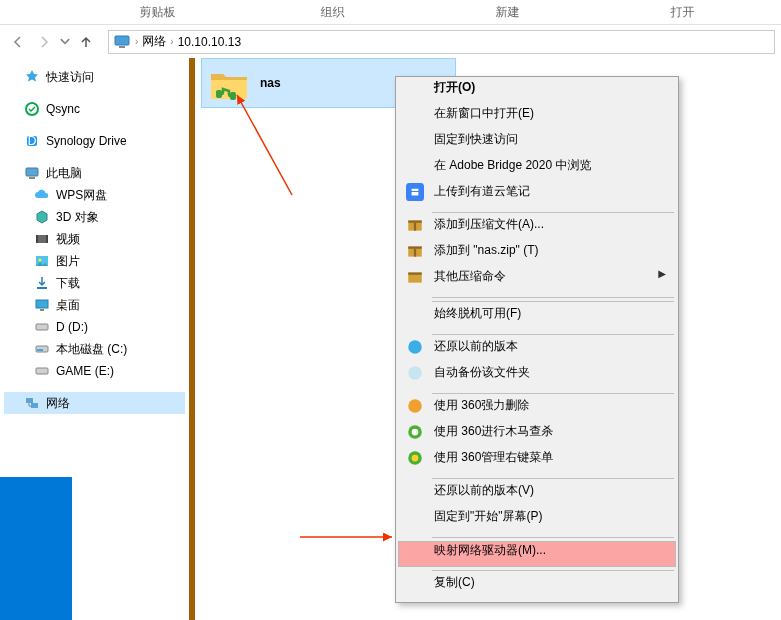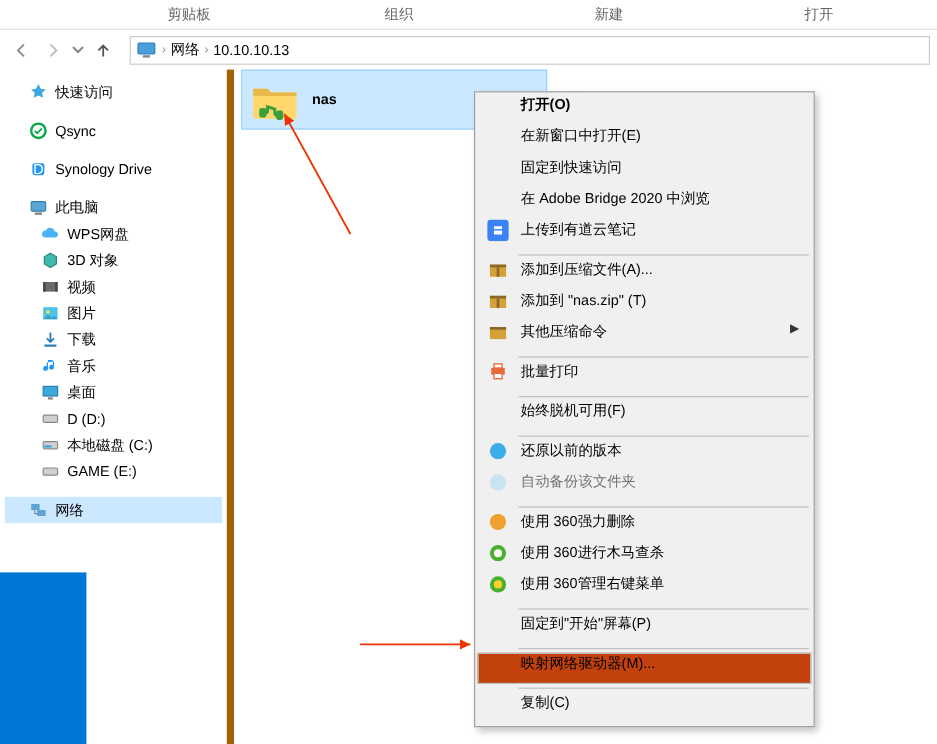--- a/index.html
+++ b/index.html
@@ -20,22 +20,22 @@
 .tree-item.sel{background:#cce8ff;}
 .tree-item .ti-icon{width:16px;height:16px;display:flex;align-items:center;justify-content:center;flex-shrink:0;}
 .tree-spacer{height:10px;}
 .content{flex:1;position:relative;padding:8px;}
 .folder-item{position:absolute;width:255px;height:50px;display:flex;align-items:center;padding:2px 6px;gap:10px;}
 .folder-item.sel{background:#cce8ff;border:1px solid #99d1ff;}
 .folder-icon{width:42px;height:42px;position:relative;}
 .folder-label{color:#000;}
 .ctx-menu{position:absolute;left:395px;top:76px;width:284px;background:#f0f0f0;border:1px solid #a0a0a0;box-shadow:3px 3px 6px rgba(0,0,0,0.25);padding:2px;}
 .ctx-item{height:26px;display:flex;padding-left:36px;position:relative;color:#000;}
-.ctx-item.disabled{color:#737373;}
-.ctx-item.hl{background:#c2410c;border:1px solid #bbb;padding-left:35px;}
+.ctx-item.disabled{color:#000000;}
+.ctx-item.hl{background:#fca5a5;border:1px solid #bbb;padding-left:35px;}
 .ctx-item .ci-icon{position:absolute;left:8px;width:18px;height:18px;display:flex;align-items:center;justify-content:center;}
 .ctx-item .arrow{position:absolute;right:10px;color:#333;font-size:10px;}
 .ctx-sep{height:1px;background:#c0c0c0;margin:3px 2px 3px 34px;}
 .blue-strip{position:absolute;left:0;top:477px;width:72px;height:143px;background:#0078d7;}
 .arrow-svg{position:absolute;pointer-events:none;}
 </style>
 </head>
 <body>
 
 <div class="ribbon-tabs">
@@ -158,28 +158,20 @@
         <span>图片</span>
       </div>
     <div class="tree-item lvl1">
         <span class="ti-icon">
           <svg viewBox="0 0 16 16">
             <path d="M8 2v7M5 7l3 3 3-3" fill="none" stroke="#2a7fb8" stroke-width="1.5"></path>
             <path d="M3 12h10v2H3z" fill="#2a7fb8"></path>
           </svg>
         </span>
         <span>下载</span>
-      </div>
-    <div class="tree-item lvl1">
-        <span class="ti-icon">
-          <svg viewBox="0 0 16 16">
-            <path d="M6 3v7a2 2 0 11-1-1.7V5l6-1v5a2 2 0 11-1-1.7V3z" fill="#2196f3"></path>
-          </svg>
-        </span>
-        <span>音乐</span>
       </div>
     <div class="tree-item lvl1">
         <span class="ti-icon">
           <svg viewBox="0 0 16 16">
             <rect x="2" y="3" width="12" height="8" fill="#3ba9da" stroke="#2a7fb8"></rect>
             <rect x="6" y="12" width="4" height="2" fill="#888"></rect>
           </svg>
         </span>
         <span>桌面</span>
       </div>
@@ -292,30 +284,20 @@
       <span class="ci-icon">
         <svg viewBox="0 0 16 16">
           <rect x="2" y="4" width="12" height="9" fill="#d4a038"></rect>
           <rect x="2" y="4" width="12" height="2" fill="#8a6828"></rect>
         </svg>
       </span>
       <span>其他压缩命令</span>
       <span class="arrow">▶</span>
     </div>
   <div class="ctx-sep"></div>
-  <div class="ctx-item">
-      <span class="ci-icon">
-        <svg viewBox="0 0 16 16">
-          <rect x="3" y="5" width="10" height="5" fill="#e86a3a"></rect>
-          <rect x="5" y="2" width="6" height="3" fill="#fff" stroke="#e86a3a"></rect>
-          <rect x="5" y="9" width="6" height="4" fill="#fff" stroke="#e86a3a"></rect>
-        </svg>
-      </span>
-      <span>批量打印</span>
-    </div>
   <div class="ctx-sep"></div>
   <div class="ctx-item">
       <span>始终脱机可用(F)</span>
     </div>
   <div class="ctx-sep"></div>
   <div class="ctx-item">
       <span class="ci-icon">
         <svg viewBox="0 0 16 16">
           <circle cx="8" cy="8" r="6" fill="#3baee8"></circle>
         </svg>
@@ -351,20 +333,23 @@
   <div class="ctx-item">
       <span class="ci-icon">
         <svg viewBox="0 0 16 16">
           <circle cx="8" cy="8" r="6" fill="#4ab030"></circle>
           <circle cx="8" cy="8" r="3" fill="#ffd030"></circle>
         </svg>
       </span>
       <span>使用 360管理右键菜单</span>
     </div>
   <div class="ctx-sep"></div>
+  <div class="ctx-item">
+      <span>还原以前的版本(V)</span>
+    </div>
   <div class="ctx-item">
       <span>固定到"开始"屏幕(P)</span>
     </div>
   <div class="ctx-sep"></div>
   <div class="ctx-item hl">
       <span>映射网络驱动器(M)...</span>
     </div>
   <div class="ctx-sep"></div>
   <div class="ctx-item">
       <span>复制(C)</span>

